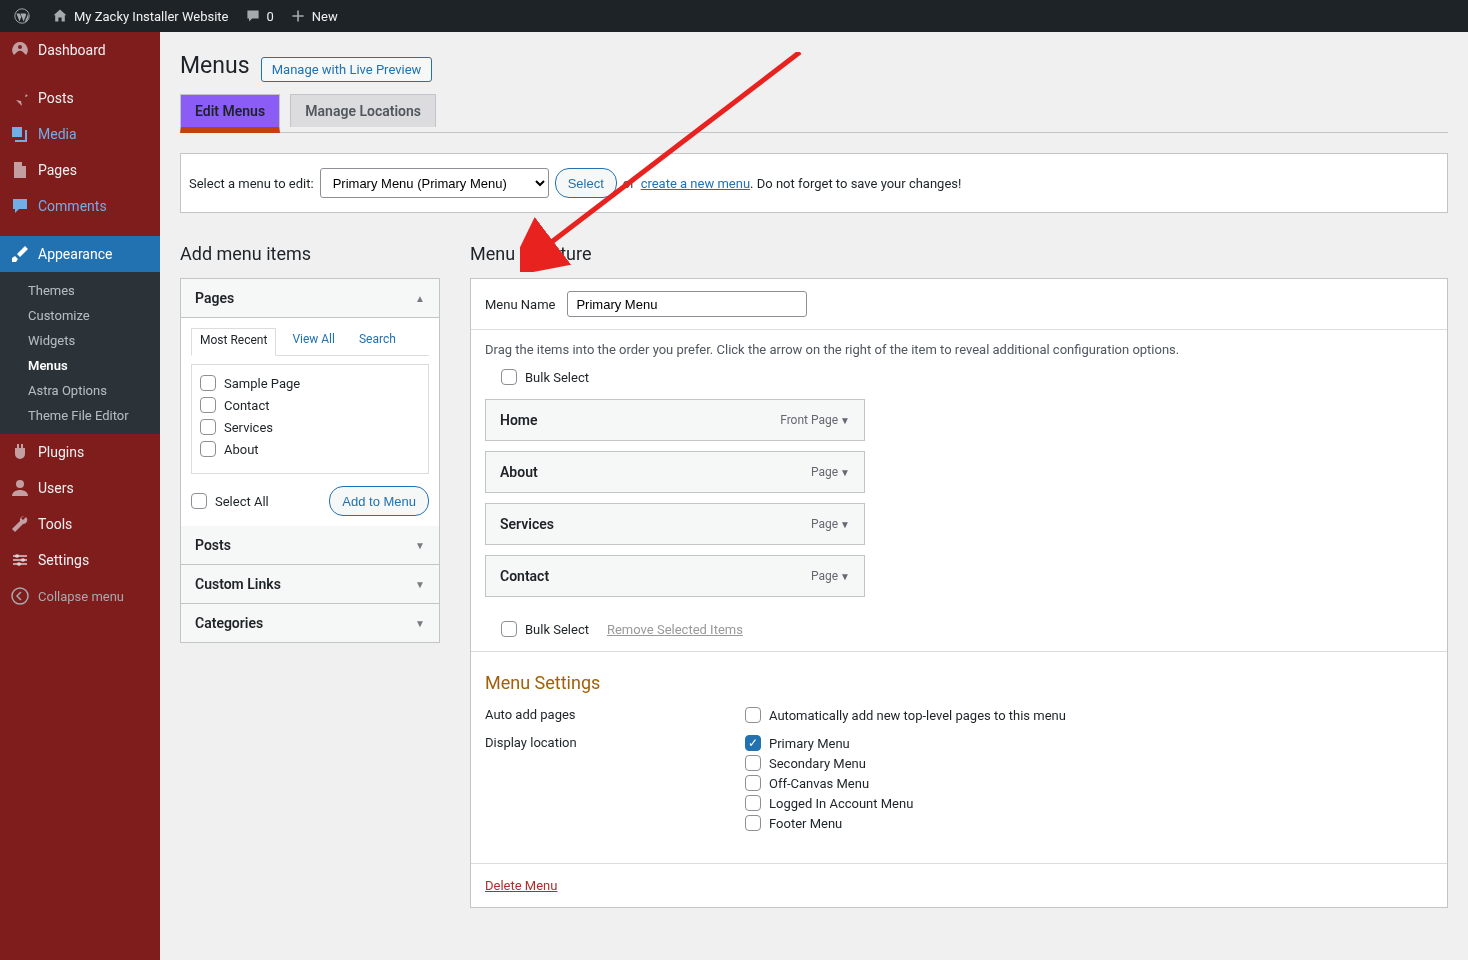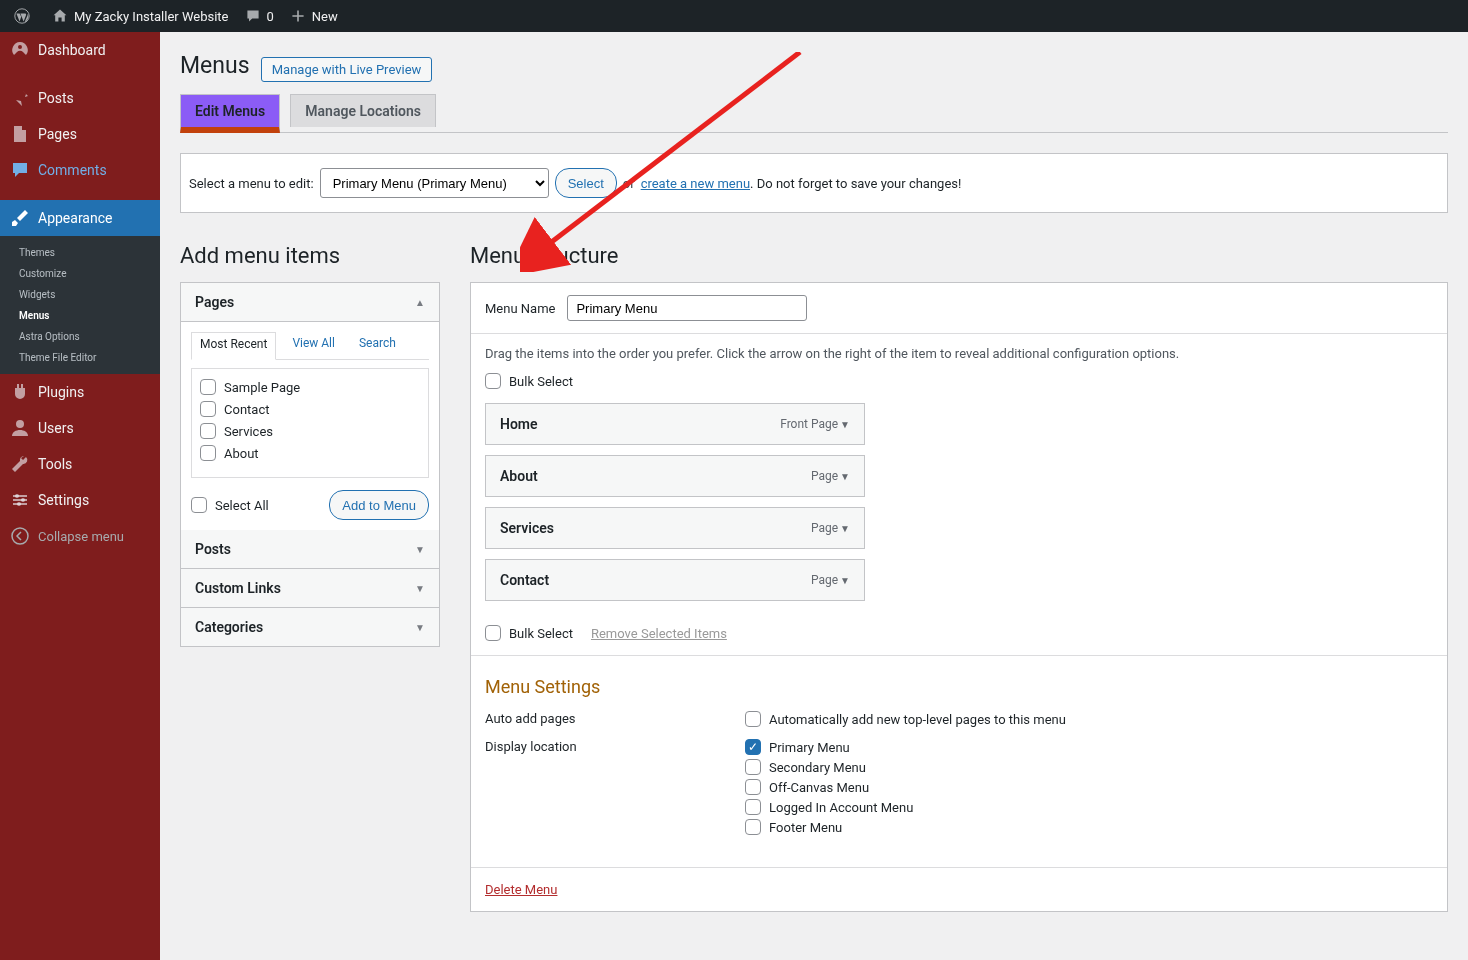--- a/index.html
+++ b/index.html
@@ -62,22 +62,22 @@
   transform: translateY(-50%);
   border: 8px solid transparent;
   border-right-color: #f0f0f1;
 }
 #sidebar .menu-item .ico { width: 20px; height: 20px; margin-right: 8px; fill: rgba(240,246,252,0.6); }
 #sidebar .menu-item.active .ico { fill: #fff; }
 #sidebar .menu-item.highlight { color: #72aee6; }
 #sidebar .menu-item.highlight .ico { fill: #72aee6; }
 #sidebar .sub { background: #2c3338; padding: 6px 0; }
 #sidebar .sub .sub-item {
-  padding: 5px 19px;
-  font-size: 10px;
+  padding: 5px 28px;
+  font-size: 13px;
   color: rgba(240,246,252,0.7);
   cursor: pointer;
 }
 #sidebar .sub .sub-item.current { color: #fff; font-weight: 600; }
 #sidebar .collapse { display:flex; align-items:center; padding:8px 10px; color:#a7aaad; font-size:13px; cursor:pointer; }
 #sidebar .collapse .ico { width:20px;height:20px;margin-right:8px;fill:#a7aaad; }
 
 
 #main { flex: 1; padding: 0 20px 20px 20px; position: relative; }
 h1.page-title {
@@ -150,21 +150,21 @@
   font-size: 13px;
   height: 30px;
 }
 .menu-select-row .or { margin: 0 6px; color: #3c434a; }
 .menu-select-row a { color: #2271b1; text-decoration: underline; cursor:pointer; }
 
 
 .columns { display: flex; gap: 30px; margin-top: 30px; }
 .col-left { width: 260px; flex-shrink: 0; }
 .col-right { flex: 1; }
-h2.section-title { font-size: 22px; font-weight: 400; margin-bottom: 14px; color:#1d2327; }
+h2.section-title { font-size: 18px; font-weight: 400; margin-bottom: 14px; color:#1d2327; }
 
 
 .accordion { border: 1px solid #c3c4c7; background: #fff; }
 .acc-header {
   background: #f6f7f7;
   border-bottom: 1px solid #c3c4c7;
   padding: 11px 14px;
   font-size: 14px;
   font-weight: 600;
   cursor: pointer;
@@ -205,21 +205,21 @@
 .acc-footer input[type=checkbox] { margin-right:8px; width:16px;height:16px; }
 
 
 .menu-edit-box { background:#fff; border:1px solid #c3c4c7; }
 .menu-name-row { padding: 12px 14px; border-bottom:1px solid #dcdcde; display:flex; align-items:center; }
 .menu-name-row label { font-size:13px; margin-right:12px; }
 .menu-name-row input[type=text] {
   border:1px solid #8c8f94; padding:4px 8px; width:240px; font-size:13px; height: 26px; border-radius:3px;
 }
 .instructions { padding: 12px 14px; font-size:13px; color:#50575e; }
-.bulk-row { padding: 0 14px 14px; display:flex; align-items:center; }
+.bulk-row { padding: 0 14px 14px; display:flex; align-items:center;margin-left:16px; }
 .bulk-row input[type=checkbox]{ width:16px;height:16px;margin-right:8px; }
 .bulk-row label { font-size:13px; cursor:pointer; }
 .bulk-row .remove-link { margin-left: 18px; color:#999; text-decoration:underline; cursor:pointer; }
 
 .menu-items { padding: 0 14px 14px; }
 .menu-item-bar {
   width: 380px;
   background:#f6f7f7;
   border:1px solid #c3c4c7;
   padding: 12px 14px;
@@ -294,20 +294,26 @@
         </svg>
       <span>Dashboard</span>
     </div>
     <div style="height:12px"></div>
     <div class="menu-item">
       <svg class="ico" viewBox="0 0 20 20">
           <path d="M12 2l6 6-3 1-4 4 1 5-3-3-5 5 5-5-3-3 5 1 4-4 1-3z"></path>
         </svg>
       <span>Posts</span>
     </div>
+    <div class="menu-item highlight">
+      <svg class="ico" viewBox="0 0 20 20">
+          <path d="M2 3h10v10H2zm3 13h10V6h2v12H5z"></path>
+        </svg>
+      <span>Media</span>
+    </div>
     <div class="menu-item">
       <svg class="ico" viewBox="0 0 20 20">
           <path d="M4 2h8l4 4v12H4zm8 0v4h4"></path>
         </svg>
       <span>Pages</span>
     </div>
     <div class="menu-item highlight">
       <svg class="ico" viewBox="0 0 20 20">
           <path d="M3 3h14v10H9l-4 4v-4H3z"></path>
         </svg>

